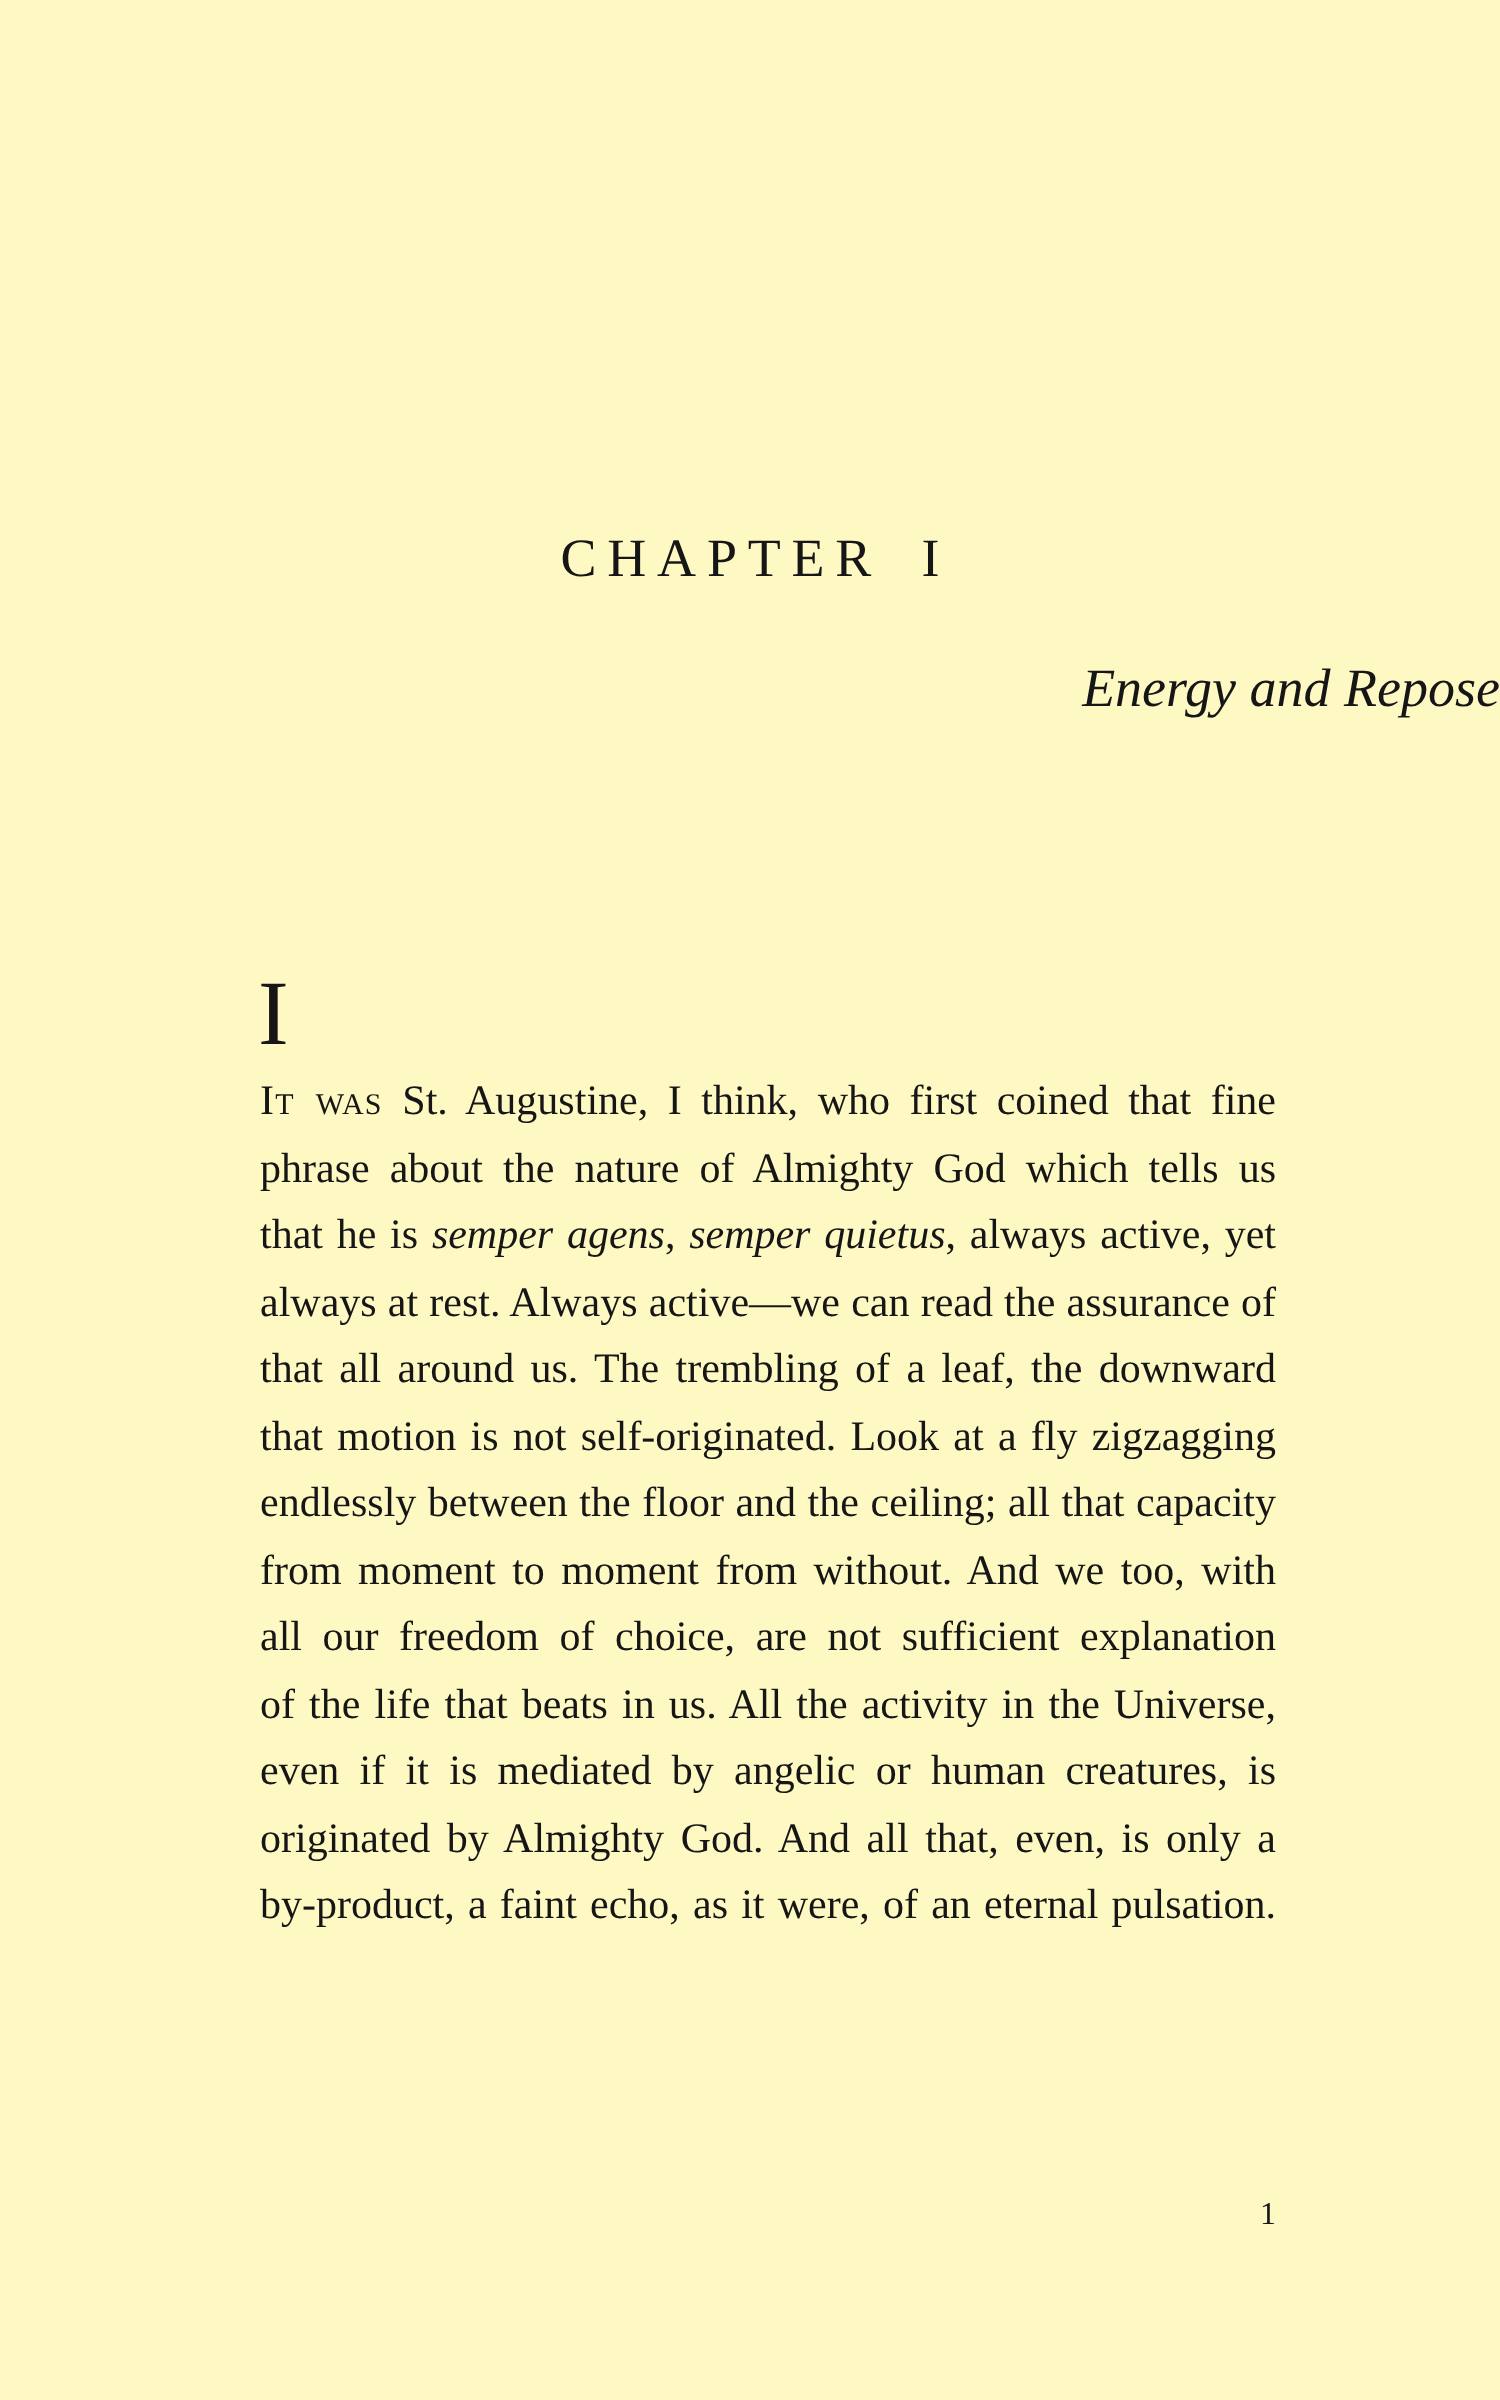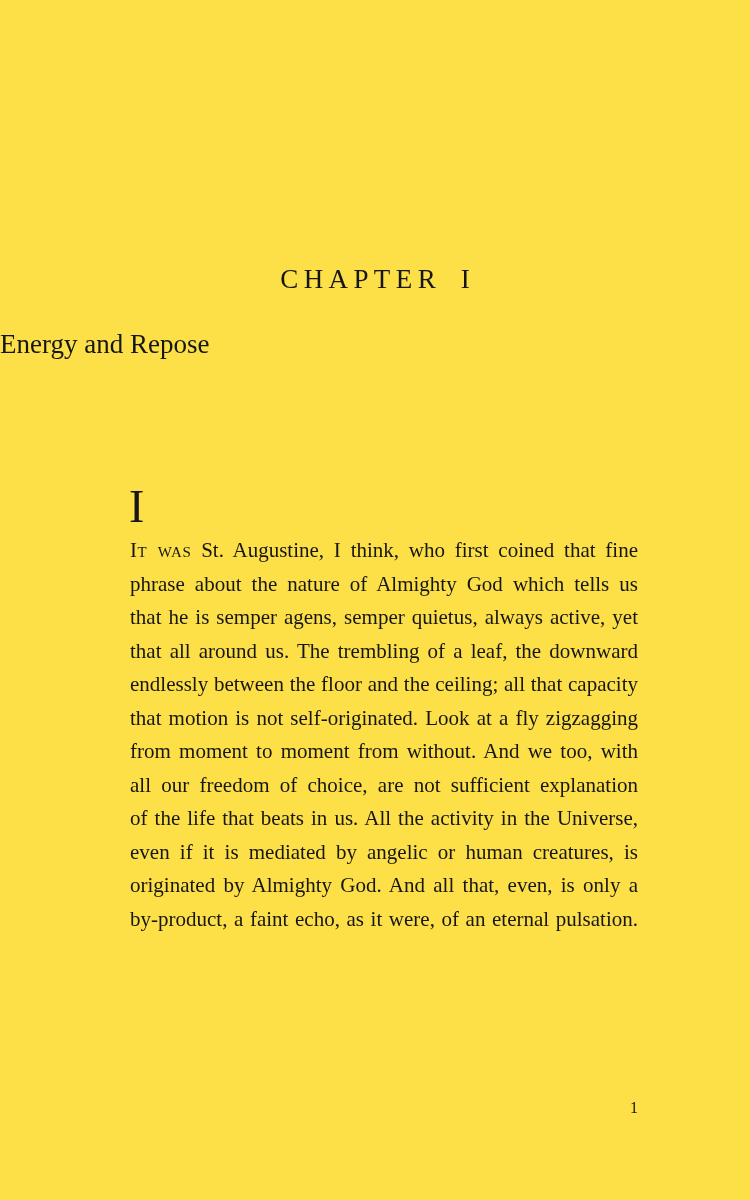--- a/index.html
+++ b/index.html
@@ -28,21 +28,22 @@
     letter-spacing: 0.2em;
     word-spacing: 0.28em;
     padding-left: 0.2em; 
     box-sizing: border-box;
   }
   .chapter-subtitle {
     position: absolute;
     top: 331px;
     left: 0;
     width: 100%;
-    text-align: left;
+    text-align: right;
+    font-style: italic;
     font-size: 27px;
     line-height: 1;
   }
   .section-numeral {
     position: absolute;
     top: 484px;
     left: 129px;
     font-size: 46px;
     line-height: 1;
   }
@@ -55,47 +56,49 @@
   }
   .body-text .line {
     height: 33.5px;
     line-height: 33.5px;
     text-align: justify;
     text-align-last: justify;
     -moz-text-align-last: justify;
     white-space: normal;
   }
   .body-text .it {
+    font-style: italic;
   }
   .body-text .sc {
     font-variant: small-caps;
     letter-spacing: 0.03em;
   }
   .page-number {
     position: absolute;
     top: 1100px;
     right: 112px;
     font-size: 16px;
     line-height: 1;
   }
 </style>
 </head>
 <body>
 
-<div class="page" style="background: #fde047; color: rgb(22, 22, 22);">
+<div class="page" style="background: #fef9c3; color: rgb(22, 22, 22);">
   <div class="chapter-heading">CHAPTER I</div>
   <div class="chapter-subtitle">Energy and Repose</div>
   <div class="section-numeral">I</div>
   <div class="body-text">
       <div class="line"><span class="sc">It was</span><span> St. Augustine, I think, who first coined that fine</span></div>
       <div class="line"><span>phrase about the nature of Almighty God which tells us</span></div>
       <div class="line"><span>that he is </span><span class="it">semper agens</span><span>, </span><span class="it">semper quietus</span><span>, always active, yet</span></div>
+      <div class="line"><span>always at rest. Always active—we can read the assurance of</span></div>
       <div class="line"><span>that all around us. The trembling of a leaf, the downward</span></div>
+      <div class="line"><span>that motion is not self-originated. Look at a fly zigzagging</span></div>
       <div class="line"><span>endlessly between the floor and the ceiling; all that capacity</span></div>
-      <div class="line"><span>that motion is not self-originated. Look at a fly zigzagging</span></div>
       <div class="line"><span>from moment to moment from without. And we too, with</span></div>
       <div class="line"><span>all our freedom of choice, are not sufficient explanation</span></div>
       <div class="line"><span>of the life that beats in us. All the activity in the Universe,</span></div>
       <div class="line"><span>even if it is mediated by angelic or human creatures, is</span></div>
       <div class="line"><span>originated by Almighty God. And all that, even, is only a</span></div>
       <div class="line"><span>by-product, a faint echo, as it were, of an eternal pulsation.</span></div>
     </div>
   <div class="page-number">1</div>
 </div>
 

